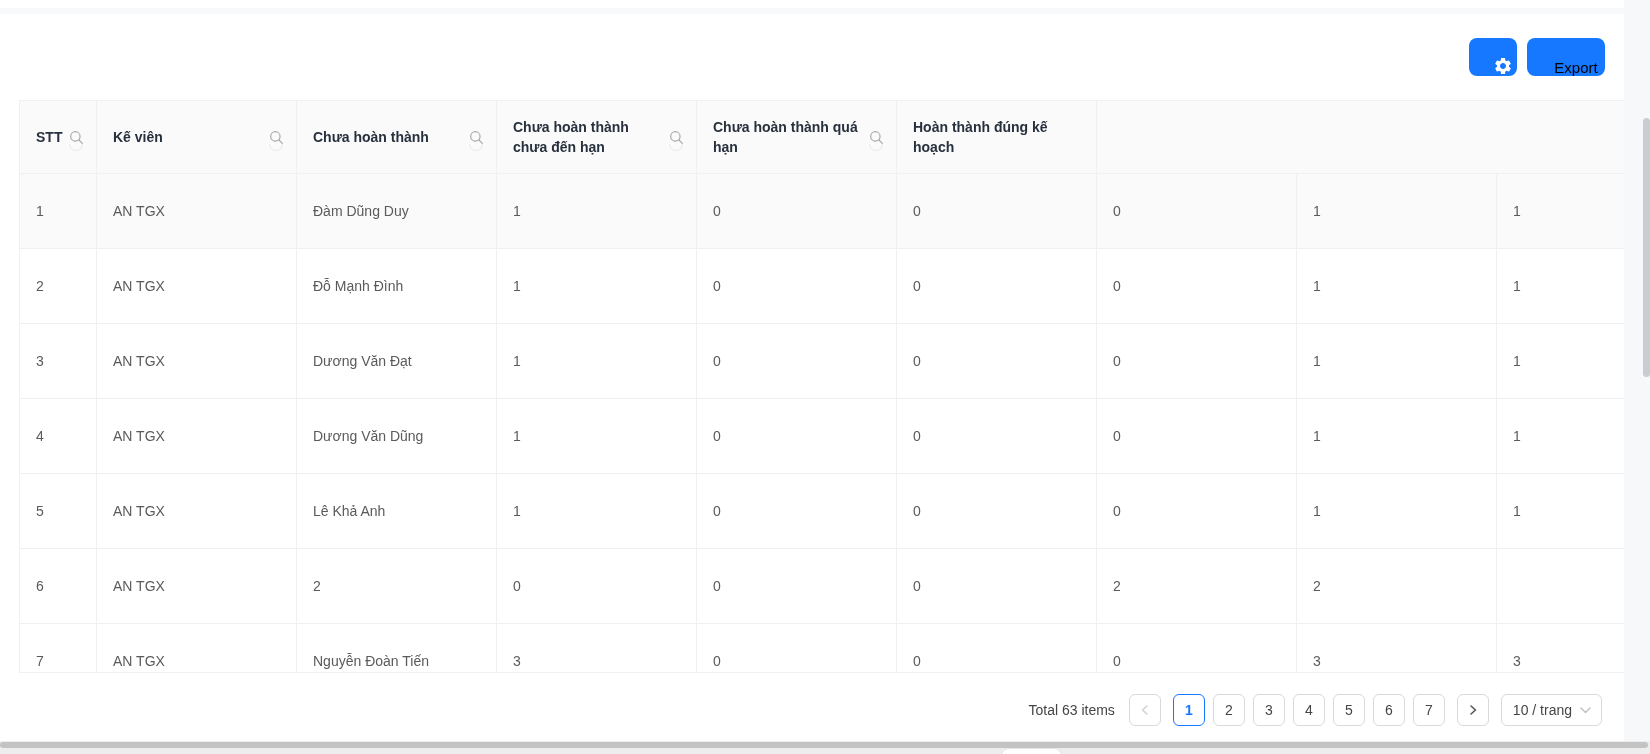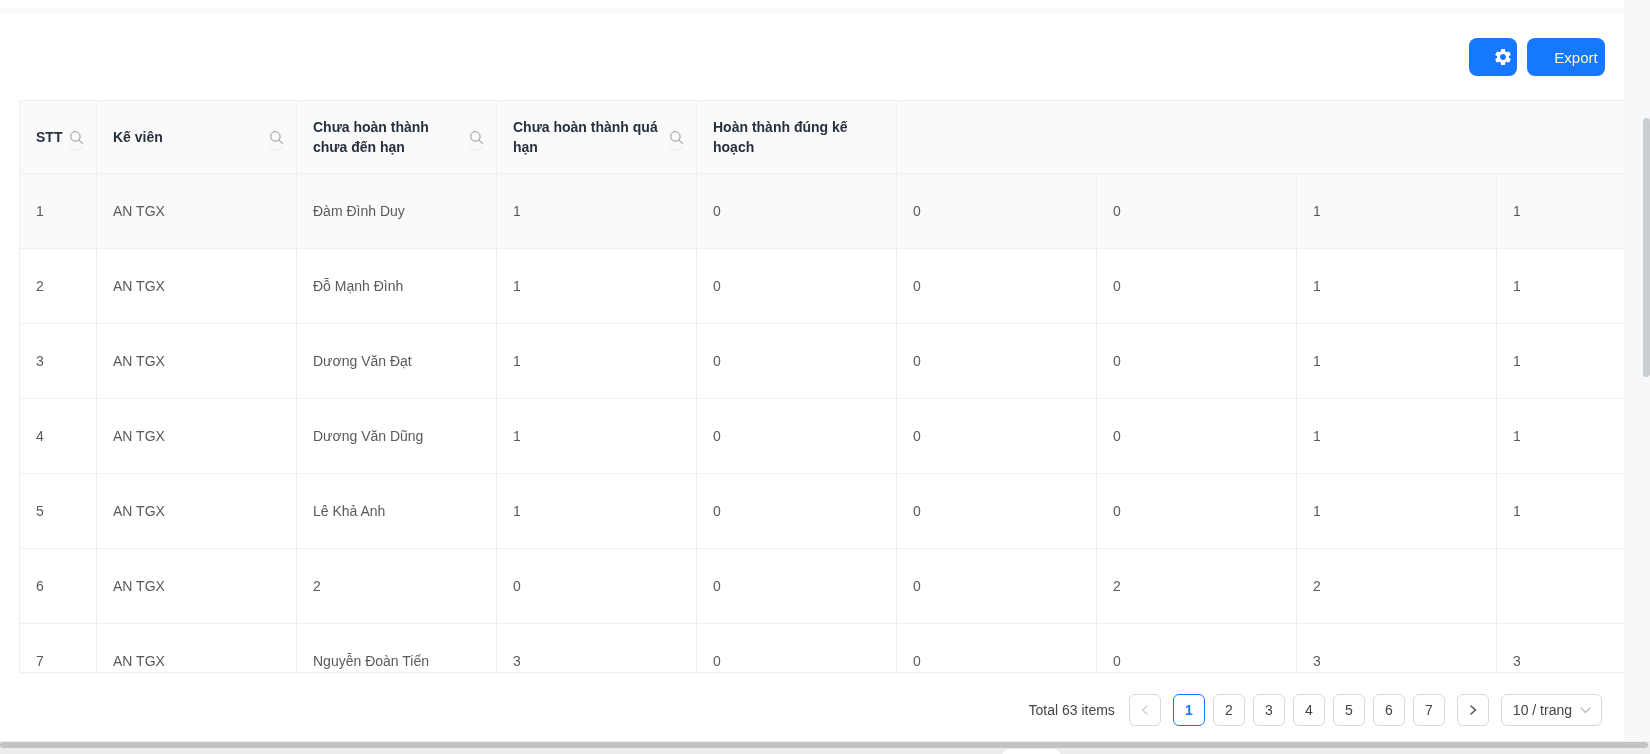--- a/index.html
+++ b/index.html
@@ -12,21 +12,21 @@
   .stage { position:absolute; inset:0; width:1650px; height:754px; overflow:hidden; }
 
   .top-strip { position:absolute; left:0; top:8px; width:1650px; height:6px; background:#f7f9fb; }
   .right-gutter { position:absolute; left:1624px; top:0; width:26px; height:742px; background:#f7f8fa; }
 
   .card { position:absolute; left:10px; top:14px; width:1614px; height:728px; background:#ffffff; overflow:hidden; }
 
   
   .toolbar-btn {
     position:absolute; top:24px; height:38px; border:none; border-radius:8px;
-    background:#1677ff; color:#fef9c3; display:flex; align-items:center; justify-content:center;
+    background:#1677ff; color:#000000; display:flex; align-items:flex-end; justify-content:center;
     cursor:pointer; font-family:inherit;padding-left:20px;
   }
   .btn-settings { left:1459px; width:48px; }
   .btn-export { left:1517px; width:78px; font-size:15px; }
 
   
   .table-wrap {
     position:absolute; left:9px; top:86px; width:1605px; height:573px;
     overflow:hidden; border-bottom:1px solid #f0f0f0;
   }
@@ -120,20 +120,30 @@
               <span class="th-label">Kế viên</span>
               <span class="th-search">
                 <svg width="15" height="15" viewBox="0 0 16 16">
                   <circle cx="6.8" cy="6.8" r="5" fill="none" stroke="#a8a8a8" stroke-width="1.3"></circle>
                   <line x1="10.5" y1="10.5" x2="14.2" y2="14.2" stroke="#a8a8a8" stroke-width="1.3" stroke-linecap="round"></line>
                 </svg>
                 <span class="icon-arc"></span>
               </span>
             </div>
             <div class="th" style="flex: 0 0 200px; width: 200px;">
+              <span class="th-label">Chưa hoàn thành</span>
+              <span class="th-search">
+                <svg width="15" height="15" viewBox="0 0 16 16">
+                  <circle cx="6.8" cy="6.8" r="5" fill="none" stroke="#a8a8a8" stroke-width="1.3"></circle>
+                  <line x1="10.5" y1="10.5" x2="14.2" y2="14.2" stroke="#a8a8a8" stroke-width="1.3" stroke-linecap="round"></line>
+                </svg>
+                <span class="icon-arc"></span>
+              </span>
+            </div>
+            <div class="th" style="flex: 0 0 200px; width: 200px;">
               <span class="th-label">Chưa hoàn thành chưa đến hạn</span>
               <span class="th-search">
                 <svg width="15" height="15" viewBox="0 0 16 16">
                   <circle cx="6.8" cy="6.8" r="5" fill="none" stroke="#a8a8a8" stroke-width="1.3"></circle>
                   <line x1="10.5" y1="10.5" x2="14.2" y2="14.2" stroke="#a8a8a8" stroke-width="1.3" stroke-linecap="round"></line>
                 </svg>
                 <span class="icon-arc"></span>
               </span>
             </div>
             <div class="th" style="flex: 0 0 200px; width: 200px;">
@@ -147,21 +157,21 @@
               </span>
             </div>
             <div class="th" style="flex: 0 0 200px; width: 200px;">
               <span class="th-label">Hoàn thành đúng kế hoạch</span>
             </div>
           </div>
         <div id="tbody">
             <div class="tr hovered">
               <div class="td" style="flex: 0 0 77px; width: 77px;">1</div>
               <div class="td" style="flex: 0 0 200px; width: 200px;">AN TGX</div>
-              <div class="td" style="flex: 0 0 200px; width: 200px;">Đàm Đình Duy</div>
+              <div class="td" style="flex: 0 0 200px; width: 200px;">Đàm Dũng Duy</div>
               <div class="td" style="flex: 0 0 200px; width: 200px;">1</div>
               <div class="td" style="flex: 0 0 200px; width: 200px;">0</div>
               <div class="td" style="flex: 0 0 200px; width: 200px;">0</div>
               <div class="td" style="flex: 0 0 200px; width: 200px;">0</div>
               <div class="td" style="flex: 0 0 200px; width: 200px;">1</div>
               <div class="td" style="flex: 0 0 200px; width: 200px;">1</div>
             </div>
             <div class="tr">
               <div class="td" style="flex: 0 0 77px; width: 77px;">2</div>
               <div class="td" style="flex: 0 0 200px; width: 200px;">AN TGX</div>

